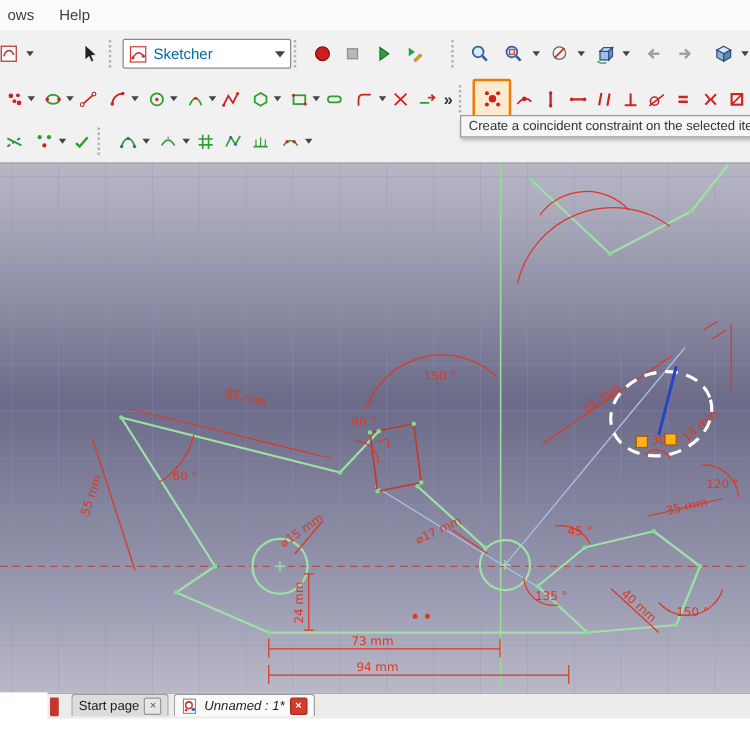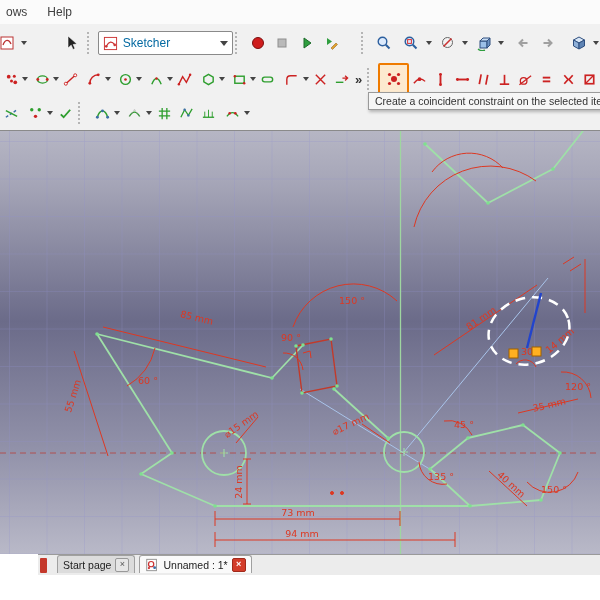--- a/index.html
+++ b/index.html
@@ -36,21 +36,21 @@
   .tooltip{position:absolute;left:368px;top:92px;z-index:60;background:#f6f6f6;border:1px solid #9a9a9a;box-shadow:1px 2px 3px rgba(0,0,0,.25);font-size:10.5px;color:#333;padding:2px 6px;white-space:nowrap;}
 
   
   .viewport{position:relative;width:600px;height:423px;}
   .viewport svg{display:block;}
   svg text{font-family:"DejaVu Sans",sans-serif;font-size:9.5px;fill:#dd3822;}
 
   
   .tabbar{height:20px;background:#ececec;border-top:1px solid #9a9a9a;display:flex;align-items:flex-start;gap:4px;padding-left:2px;margin-left:38px;}
   .tab{height:17px;display:flex;align-items:center;gap:4px;padding:0 5px;font-size:10.5px;color:#222;border:1px solid #a0a0a0;border-bottom:none;border-radius:3px 3px 0 0;background:#dcdcdc;}
-  .tab.active{background:#fafafa;}
+  .tab.active{background:#fafafa;font-style:italic;}
   .close{width:12px;height:12px;border:1px solid #999;background:#e6e6e6;color:#555;font-size:9px;line-height:10px;text-align:center;border-radius:2px;}
   .close.red{background:#d33c2a;border-color:#a02a1c;color:#fff;font-weight:bold;}
   .tabicon-red{width:7px;height:15px;background:#c4382b;border-radius:1px;margin-right:6px;align-self:center;}
   .bottom-space{height:27px;background:#ffffff;}
 </style>
 </head>
 <body>
 
 <div class="app">
 

